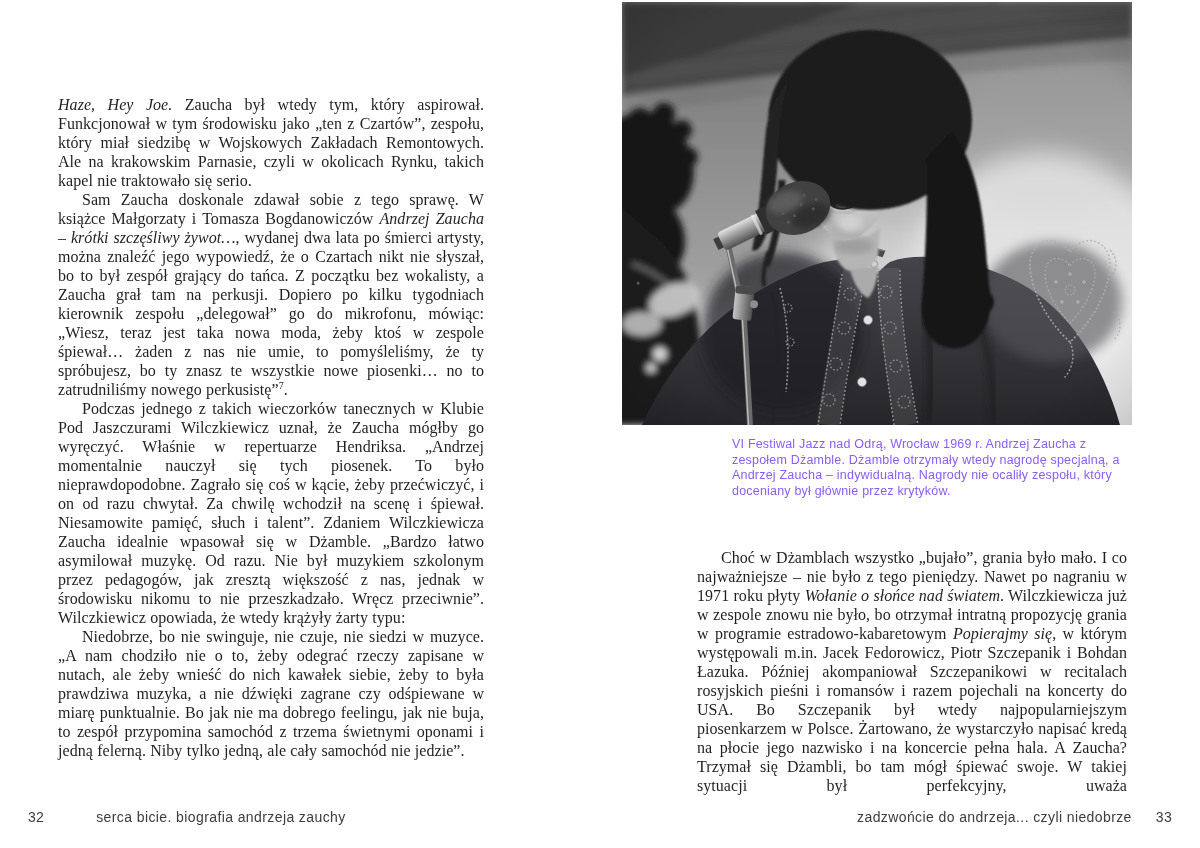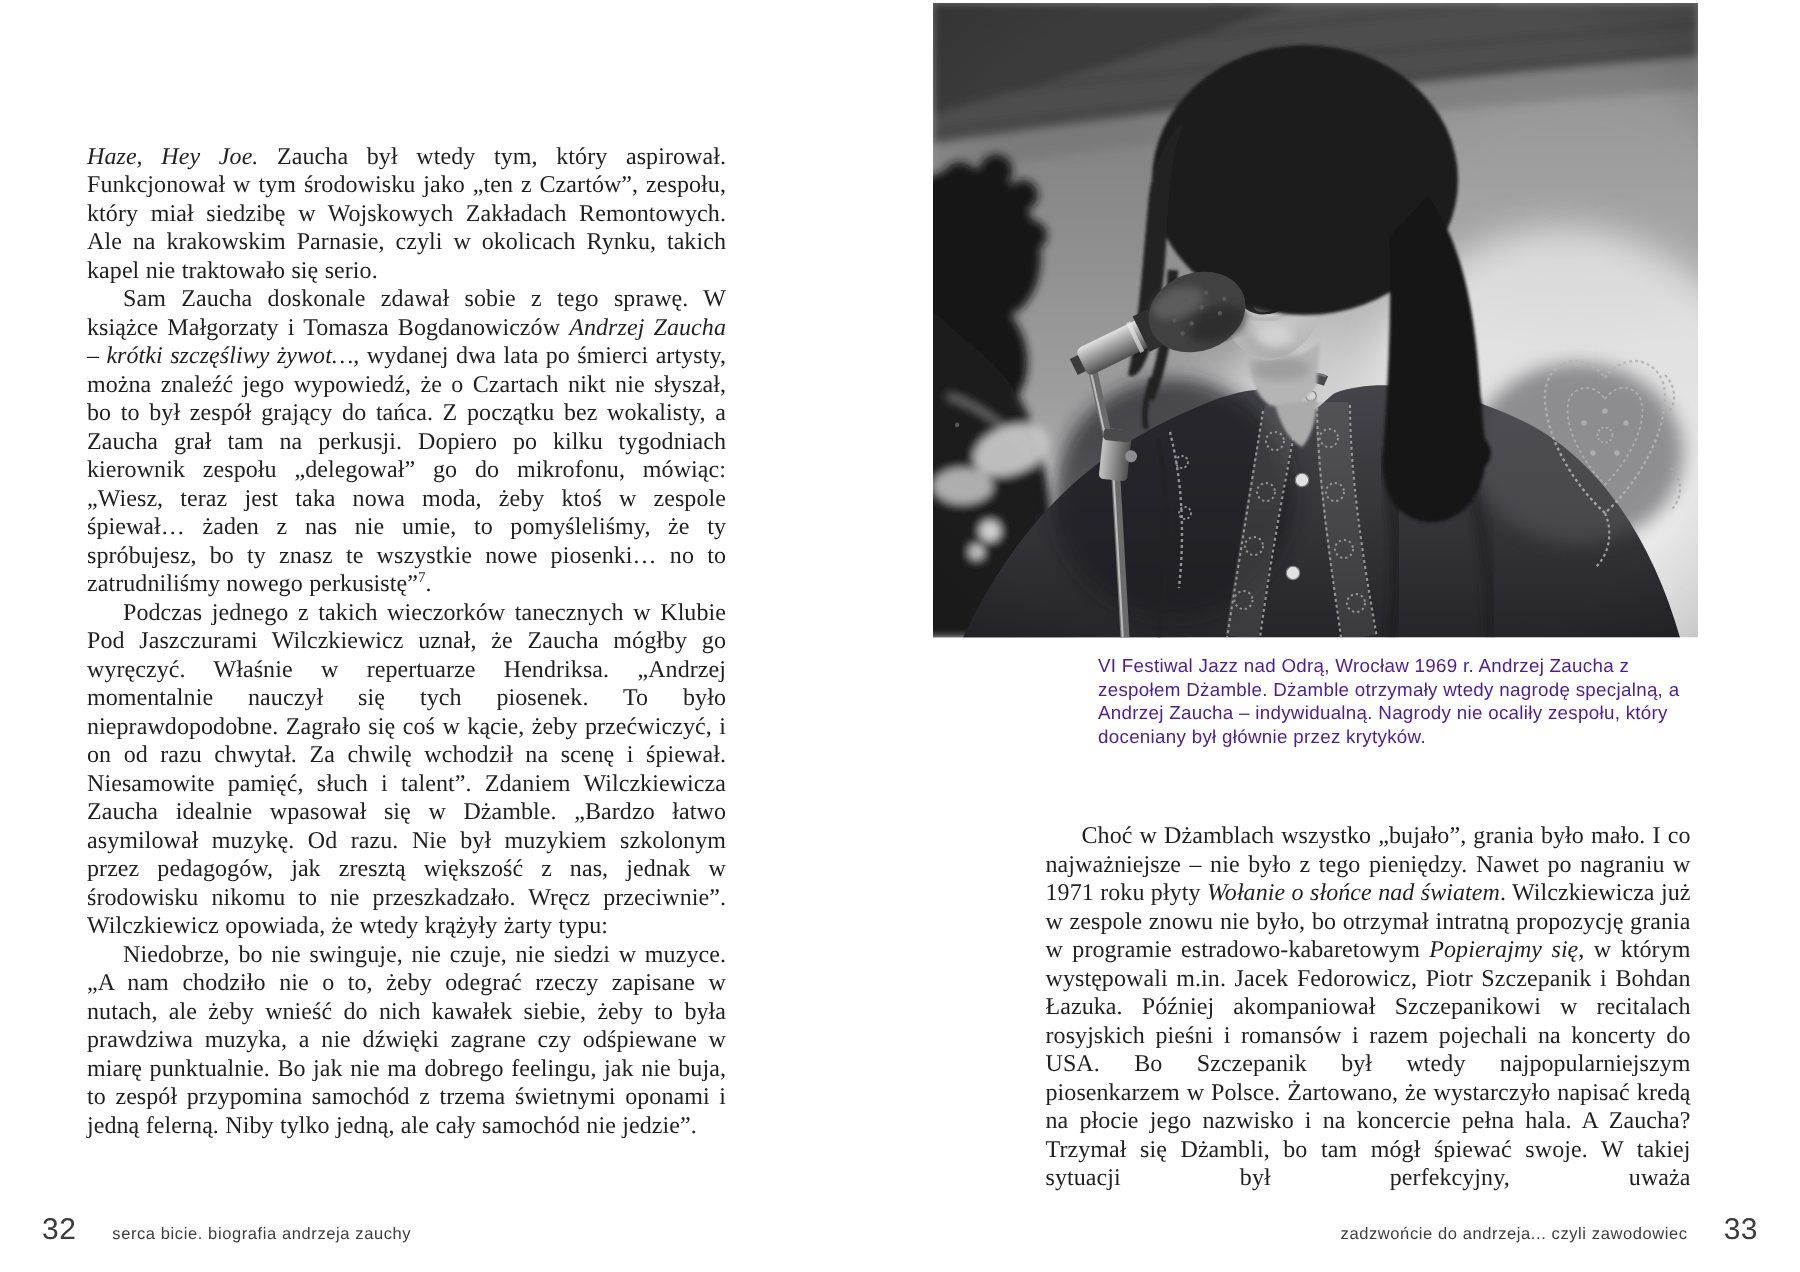--- a/index.html
+++ b/index.html
@@ -18,27 +18,27 @@
   #left-col{left:58px;top:69px;width:426px;}
   #right-col{left:697px;top:522px;width:430px;}
 
   
   figure.photo{position:absolute;left:622px;top:2px;width:510px;height:423px;margin:0;}
   figure.photo svg{display:block;width:100%;height:100%;}
 
   
   .caption{position:absolute;left:732px;top:437px;width:410px;
            font-family:"Liberation Sans", sans-serif;
-           font-size:12.5px;line-height:15.7px;color:#4c1d95;letter-spacing:.2px;}
+           font-size:12.5px;line-height:15.7px;color:#8b5cf6;letter-spacing:.2px;}
 
   
   .footer{position:absolute;top:809px;display:flex;align-items:baseline;gap:24px;
           font-family:"Liberation Sans", sans-serif;color:#3c3c3c;}
-  .footer .running{font-size:11px;letter-spacing:.4px;}
-  .footer .pageno{font-size:20px;letter-spacing:.3px;}
+  .footer .running{font-size:14px;letter-spacing:.4px;margin-left:28px;}
+  .footer .pageno{font-size:14px;letter-spacing:.3px;}
   .footer-left{left:28px;}
   .footer-right{right:28px;}
 </style>
 </head>
 <body>
 
 <div class="spread">
 
   <div class="text-col" id="left-col">
       <p><span class="it">Haze, Hey Joe.</span><span> Zaucha był wtedy tym, który aspirował. Funkcjonował w tym środowisku jako „ten z Czartów”, zespołu, który miał siedzibę w Wojskowych Zakładach Remontowych. Ale na krakowskim Parnasie, czyli w okolicach Rynku, takich kapel nie traktowało się serio.</span></p>
@@ -263,17 +263,17 @@
 
   <div class="text-col" id="right-col">
       <p class="indent fill"><span>Choć w Dżamblach wszystko „bujało”, grania było mało. I co najważniejsze – nie było z tego pieniędzy. Nawet po nagraniu w 1971 roku płyty </span><span class="it">Wołanie o słońce nad światem</span><span>. Wilczkiewicza już w zespole znowu nie było, bo otrzymał intratną propozycję grania w programie estradowo-kabaretowym </span><span class="it">Popierajmy się</span><span>, w którym występowali m.in. Jacek Fedorowicz, Piotr Szczepanik i Bohdan Łazuka. Później akompaniował Szczepanikowi w recitalach rosyjskich pieśni i romansów i razem pojechali na koncerty do USA. Bo Szczepanik był wtedy najpopularniejszym piosenkarzem w Polsce. Żartowano, że wystarczyło napisać kredą na płocie jego nazwisko i na koncercie pełna hala. A Zaucha? Trzymał się Dżambli, bo tam mógł śpiewać swoje. W takiej sytuacji był perfekcyjny, uważa</span></p>
     </div>
 
   <div class="footer footer-left">
     <span class="pageno">32</span>
     <span class="running">serca bicie. biografia andrzeja zauchy</span>
   </div>
   <div class="footer footer-right">
-    <span class="running">zadzwońcie do andrzeja... czyli zawodowiec</span>
+    <span class="running">zadzwońcie do andrzeja... czyli niedobrze</span>
     <span class="pageno">33</span>
   </div>
 
 </div>
 
 </body></html>

